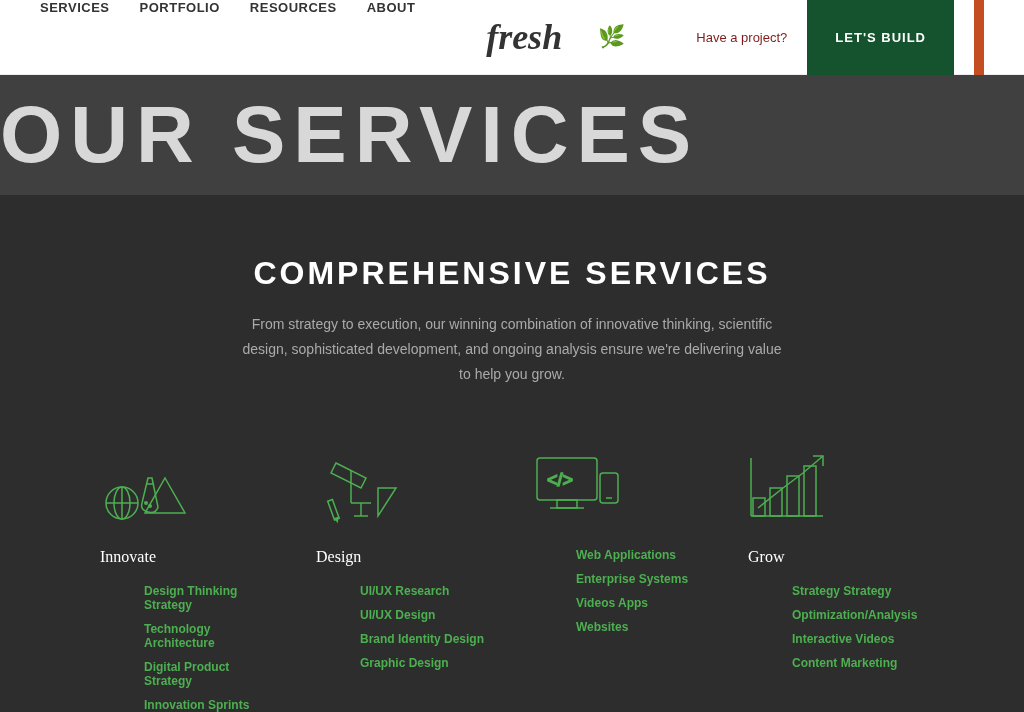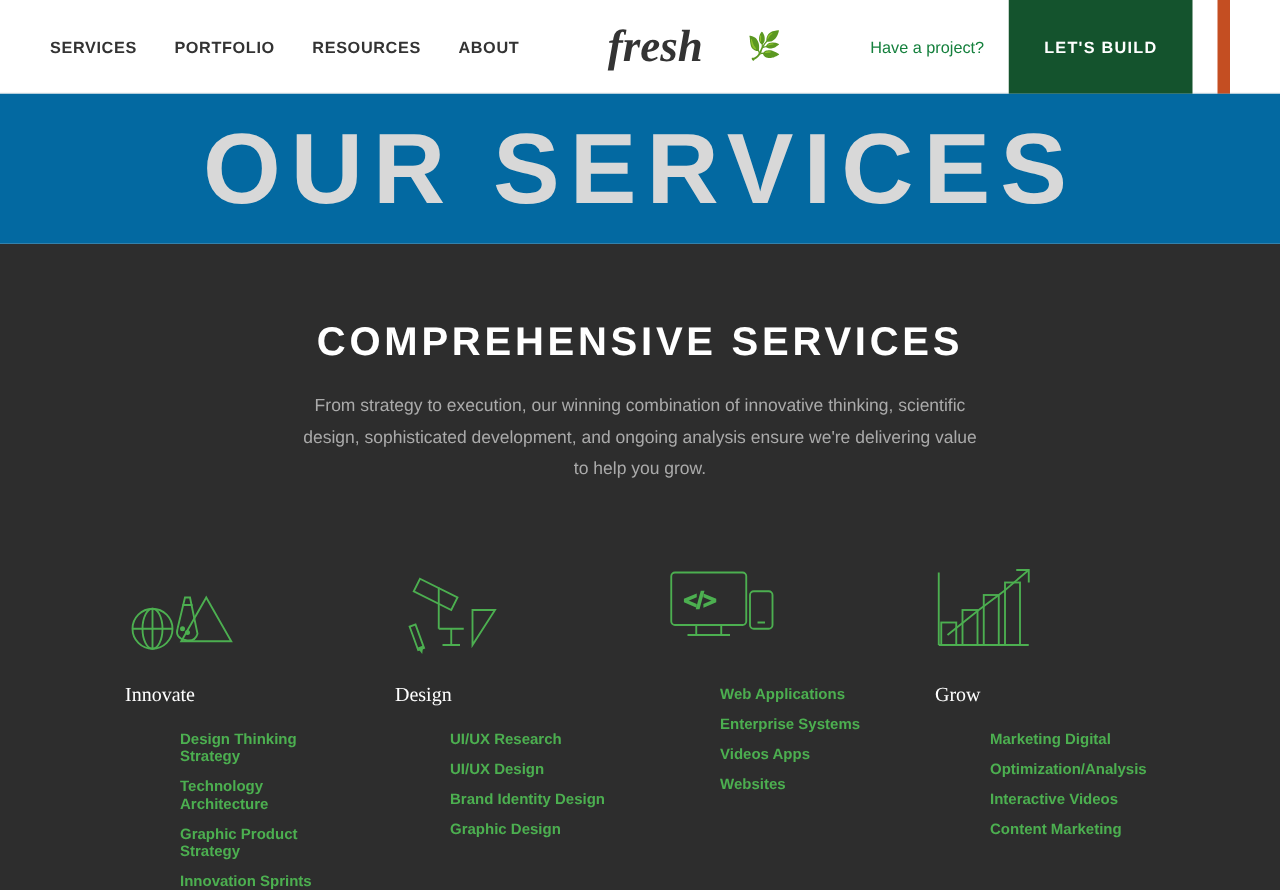--- a/index.html
+++ b/index.html
@@ -1,21 +1,20 @@
 <!DOCTYPE html>
 <html><head>
   <meta charset="utf-8">
   <style>
     * { margin: 0; padding: 0; box-sizing: border-box; }
     body { font-family: Arial, sans-serif; width: 1024px; overflow-x: hidden; }
 
     
     .navbar {
       display: flex;
-      align-items: center;
       justify-content: space-between;
       padding: 0 40px;
       height: 75px;
       background: #fff;
       border-bottom: 1px solid #eee;
     }
     .nav-links {
       display: flex;
       gap: 30px;
     }
@@ -44,21 +43,21 @@
       margin-left: 2px;
       font-style: normal;
     }
     .nav-right {
       display: flex;
       align-items: center;
       gap: 20px;
     }
     .have-project {
       font-size: 13px;
-      color: #15803d;
+      color: #7f1d1d;
     }
     .cta-button {
       background: #14532d;
       color: #fff;
       border: none;
       padding: 14px 28px;
       font-size: 13px;
       font-weight: 700;
       letter-spacing: 1px;
       cursor: pointer;
@@ -66,25 +65,25 @@
       height: 75px;
     }
     .cta-accent {
       width: 10px;
       height: 75px;
       background: #c44e22;
     }
 
     
     .hero-banner {
-      background: #0369a1;
+      background: #404040;
       height: 120px;
       display: flex;
       align-items: center;
-      justify-content: center;
+      justify-content: flex-start;
       overflow: hidden;
       position: relative;
     }
     .hero-text {
       font-size: 80px;
       font-weight: 900;
       color: #d8d8d8;
       letter-spacing: 8px;
       text-transform: uppercase;
       white-space: nowrap;
@@ -203,21 +202,21 @@
           <polygon points="65,30 85,65 45,65"></polygon>
 
           <circle cx="46" cy="55" r="2" fill="#4caf50" stroke="none"></circle>
           <circle cx="50" cy="58" r="2" fill="#4caf50" stroke="none"></circle>
         </svg>
       </div>
       <h3>Innovate</h3>
       <ul>
         <li>Design Thinking Strategy</li>
         <li>Technology Architecture</li>
-        <li>Graphic Product Strategy</li>
+        <li>Digital Product Strategy</li>
         <li>Innovation Sprints</li>
       </ul>
     </div>
 
     <div class="service-col">
       <div class="service-icon">
         <svg width="90" height="80" viewBox="0 0 90 80">
 
           <polygon points="20,15 50,30 45,40 15,25"></polygon>
 
@@ -275,21 +274,21 @@
 
           <line x1="3" y1="68" x2="75" y2="68"></line>
           <line x1="3" y1="10" x2="3" y2="68"></line>
 
           <polyline points="10,60 35,40 55,25 75,8"></polyline>
           <polyline points="65,8 75,8 75,18"></polyline>
         </svg>
       </div>
       <h3>Grow</h3>
       <ul>
-        <li>Marketing Digital</li>
+        <li>Strategy Strategy</li>
         <li>Optimization/Analysis</li>
         <li>Interactive Videos</li>
         <li>Content Marketing</li>
       </ul>
     </div>
 
   </div>
 </section>
 
 </body></html>

